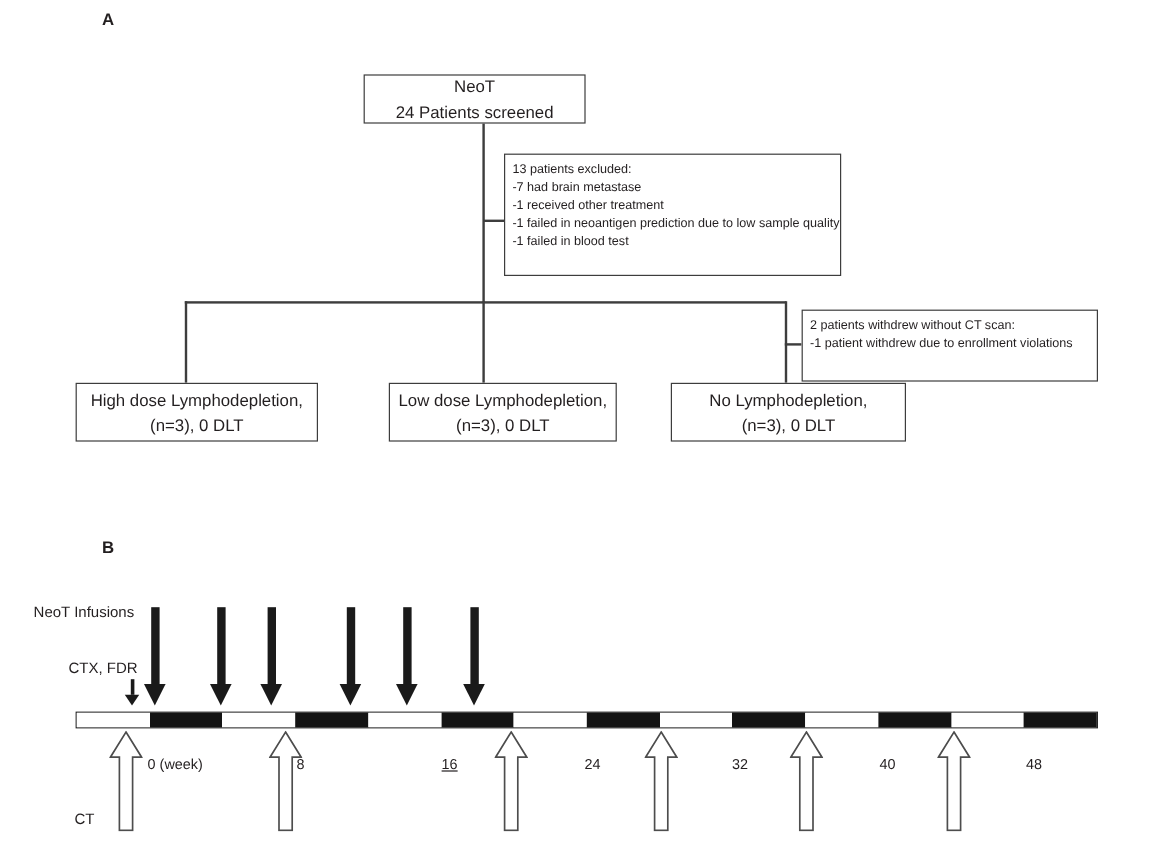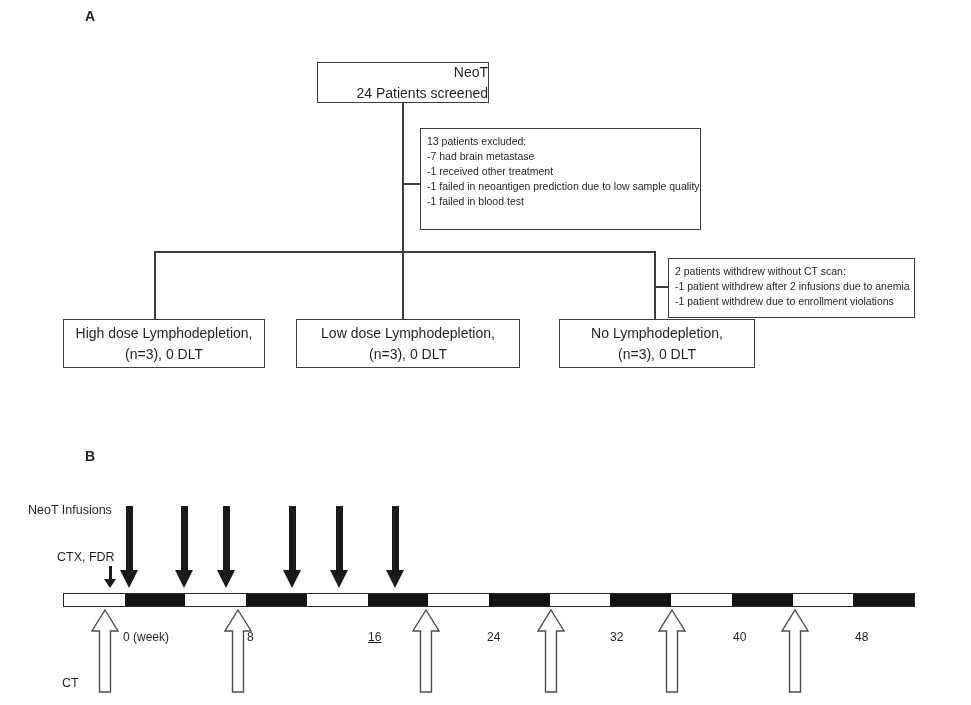--- a/index.html
+++ b/index.html
@@ -42,21 +42,21 @@
 </style>
 </head>
 <body>
 
 <div id="figure">
 
   <div class="abs panel-label" style="left:85px;top:8px;">A</div>
 
   <div>
 
-    <div class="flow-box" style="left:317px;top:62px;width:172px;height:41px;align-items:flex-end;">
+    <div class="flow-box" style="left:303px;top:62px;width:185px;height:41px;">
       <div class="box-line">NeoT</div>
       <div class="box-line">24 Patients screened</div>
     </div>
 
     <div class="cline" style="left:402px;top:103px;width:1.5px;height:149px;"></div>
     <div class="cline" style="left:403px;top:183px;width:17px;height:1.5px;"></div>
     <div class="cline" style="left:154px;top:251px;width:501px;height:1.5px;"></div>
     <div class="cline" style="left:154px;top:251px;width:1.5px;height:68px;"></div>
     <div class="cline" style="left:402px;top:251px;width:1.5px;height:68px;"></div>
     <div class="cline" style="left:654px;top:251px;width:1.5px;height:68px;"></div>
@@ -68,31 +68,30 @@
           <div class="box-line">-7 had brain metastase</div>
           <div class="box-line">-1 received other treatment</div>
           <div class="box-line">-1 failed in neoantigen prediction due to low sample quality</div>
           <div class="box-line">-1 failed in blood test</div>
         </div>
     </div>
 
     <div class="note-box" style="left:668px;top:258px;width:247px;height:60px;">
       <div class="box-line">2 patients withdrew without CT scan:</div>
       <div>
-          <div class="box-line">-1 patient withdrew after 2 infusions due to anemia</div>
           <div class="box-line">-1 patient withdrew due to enrollment violations</div>
         </div>
     </div>
 
     <div class="flow-box" style="left:63px;top:319px;width:202px;height:49px;">
       <div class="box-line">High dose Lymphodepletion,</div>
       <div class="box-line">(n=3), 0 DLT</div>
     </div>
 
-    <div class="flow-box" style="left:296px;top:319px;width:224px;height:49px;text-align:center;">
+    <div class="flow-box" style="left:324px;top:319px;width:190px;height:49px;text-align:center;">
       <div class="box-line">Low dose Lymphodepletion,</div>
       <div class="box-line">(n=3), 0 DLT</div>
     </div>
 
     <div class="flow-box" style="left:559px;top:319px;width:196px;height:49px;">
       <div class="box-line">No Lymphodepletion,</div>
       <div class="box-line">(n=3), 0 DLT</div>
     </div>
 
   </div>

